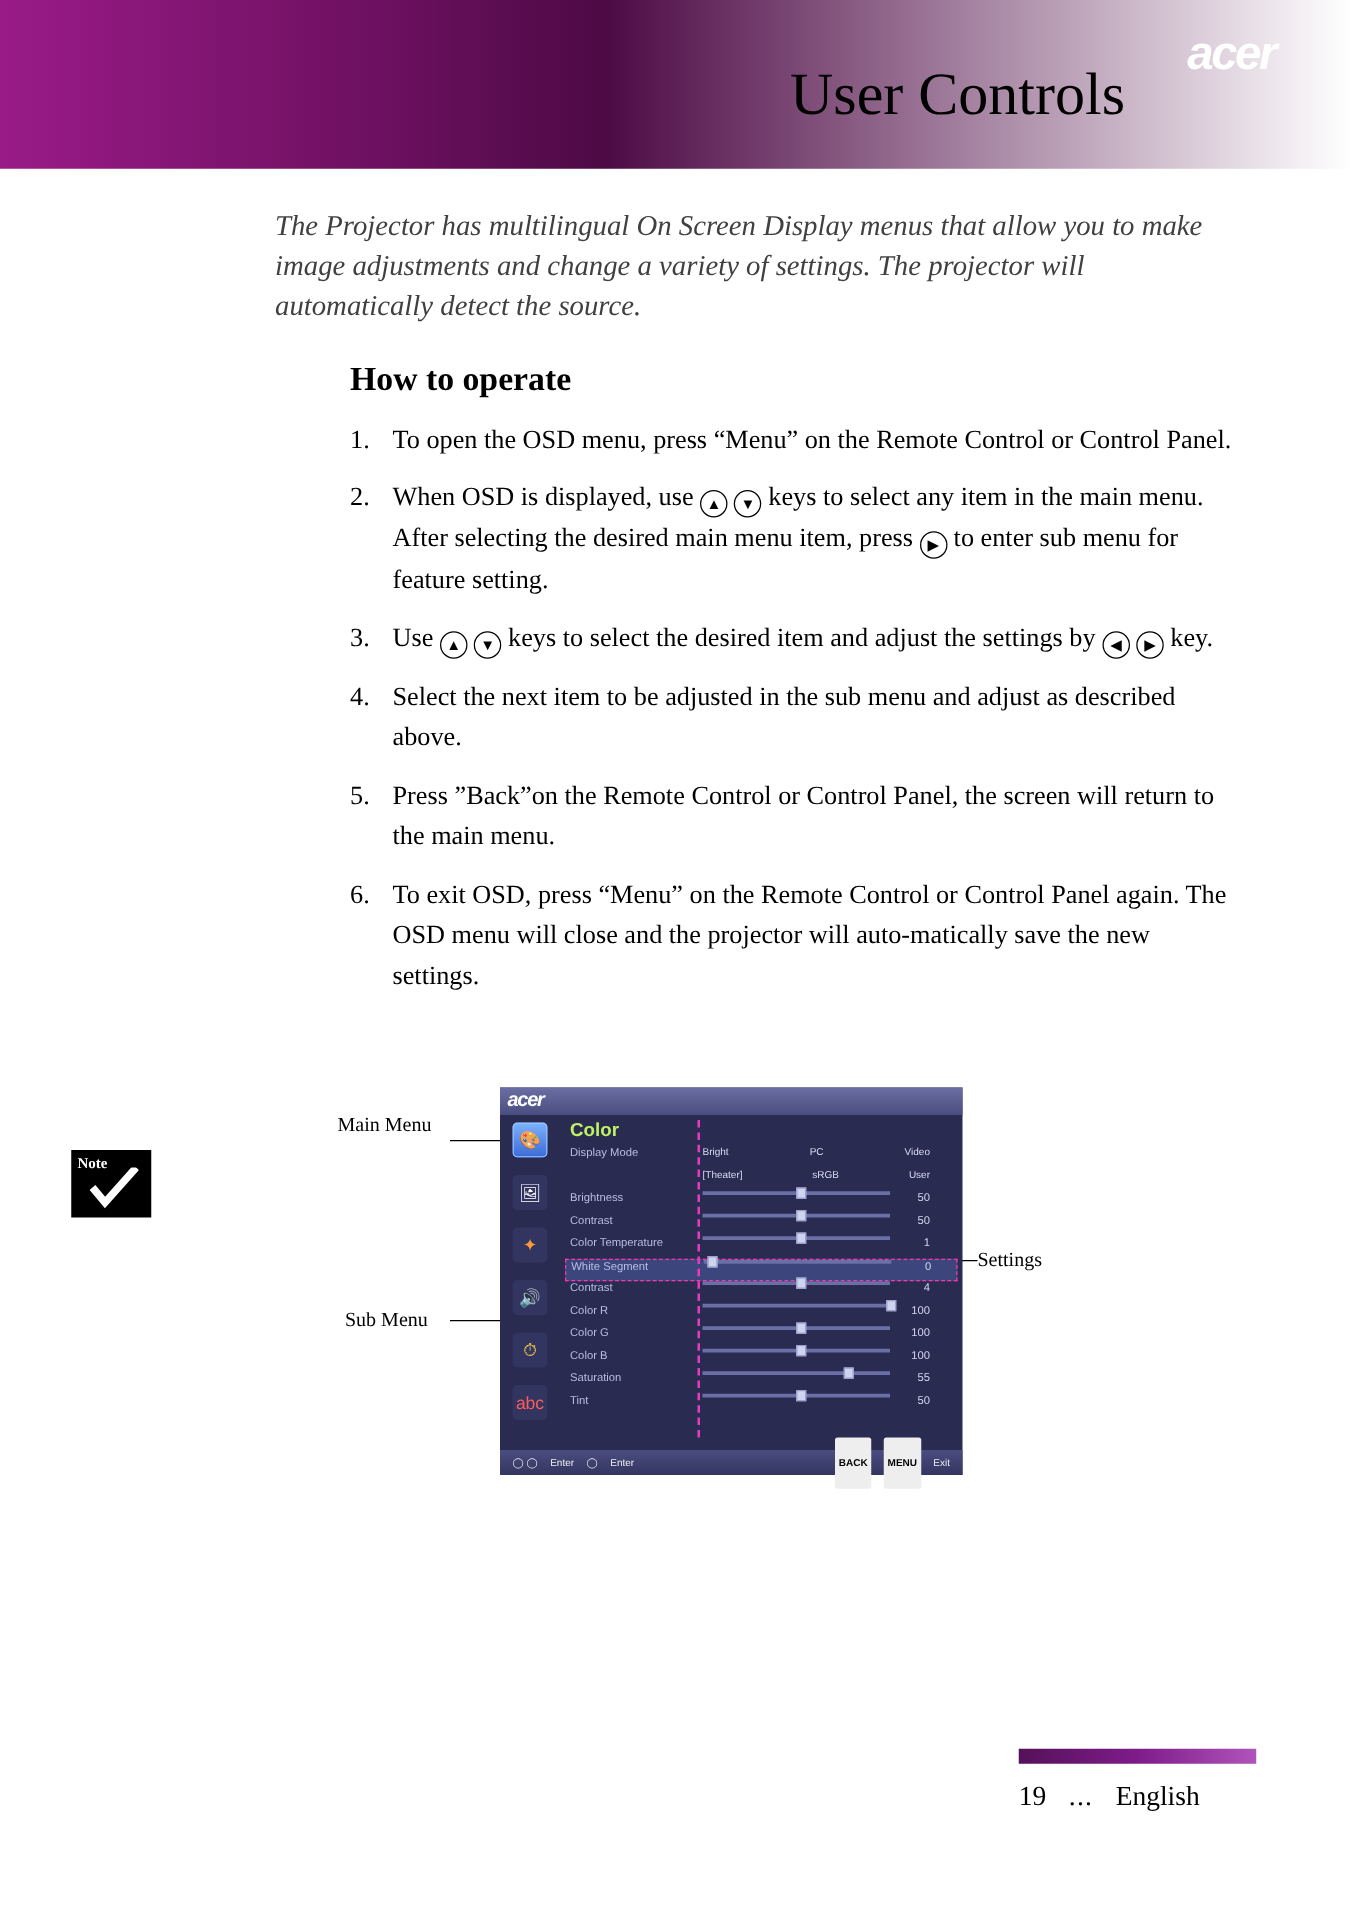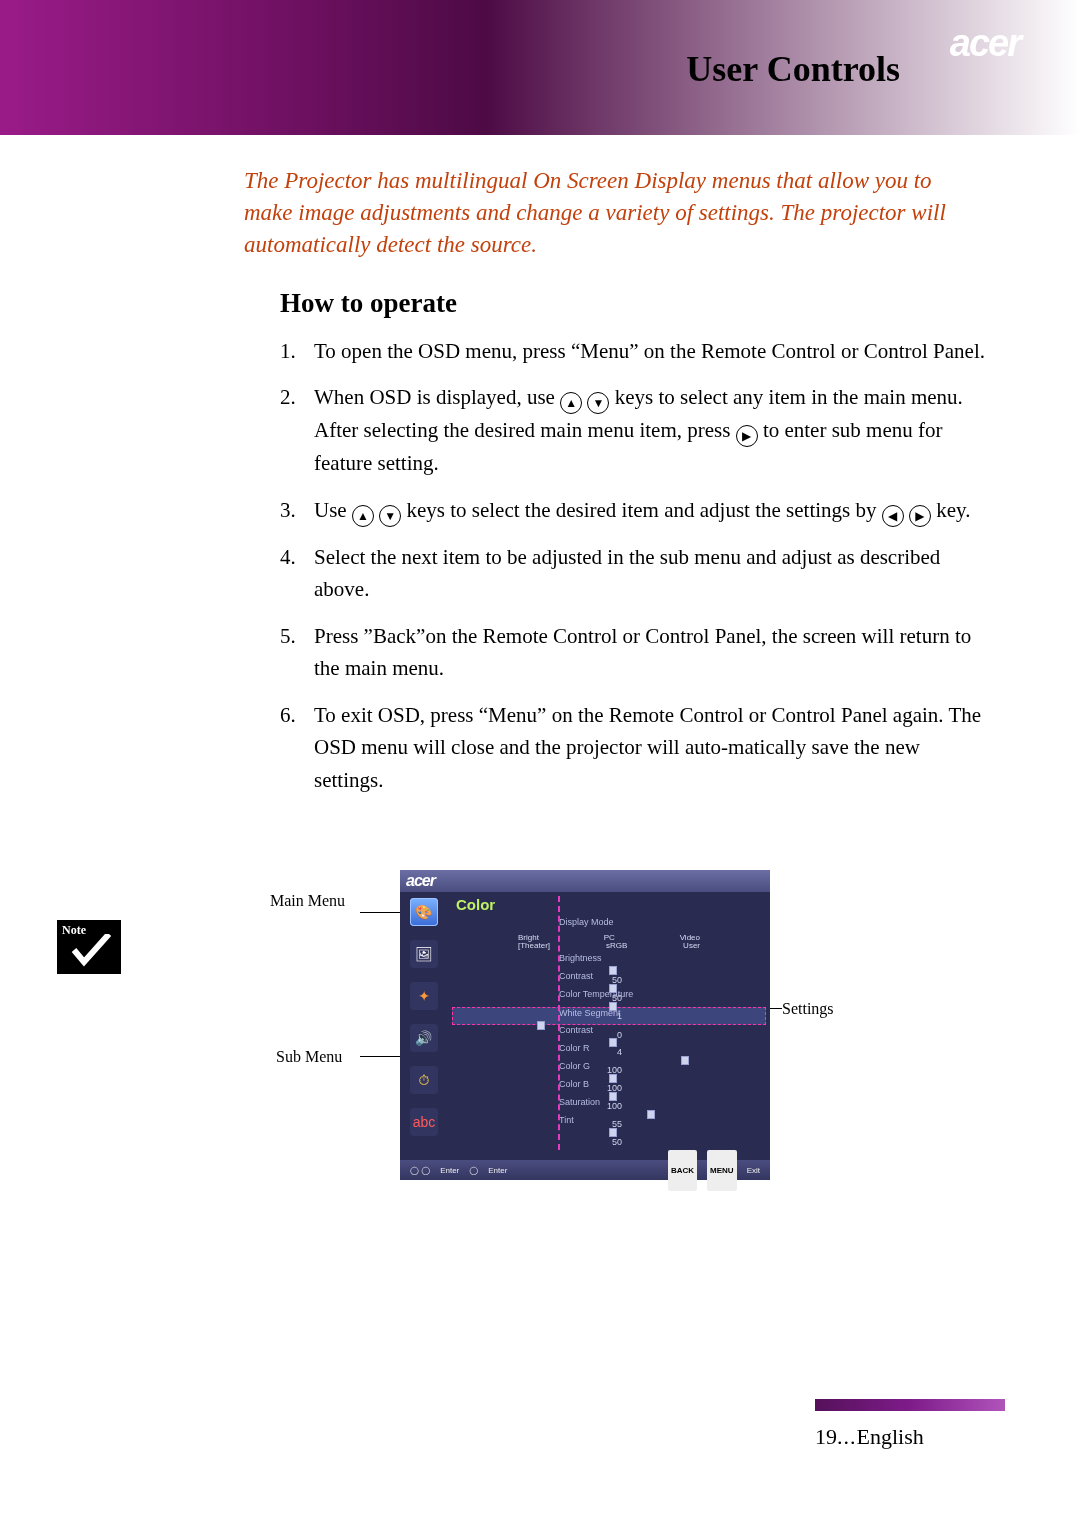--- a/index.html
+++ b/index.html
@@ -27,39 +27,38 @@
     font-style: italic;
     font-weight: 900;
     font-size: 38px;
     color: #fff;
     letter-spacing: -2px;
   }
   .chapter-title {
     position: absolute;
     top: 48px;
     right: 180px;
-    font-size: 36px;
-    font-weight: bold;
+    font-size: 48px;
+    font-weight: normal;
     color: #000;
   }
   .content {
     padding: 30px 95px 0 220px;
   }
   .h1 {
     font-size: 34px;
     font-weight: bold;
     margin-bottom: 14px;
   }
   .intro {
     font-style: italic;
     font-size: 23px;
     line-height: 1.4;
-    color: #c2410c;
+    color: #404040;
     margin-bottom: 26px;
-    margin-left: 24px;
   }
   .h2 {
     font-size: 27px;
     font-weight: bold;
     margin: 24px 0 16px 60px;
   }
   .steps {
     list-style: none;
     font-size: 21px;
     margin-left: 60px;
@@ -156,21 +155,21 @@
     padding-top:6px; gap:14px;
   }
   .osd-icon {
     width: 28px; height: 28px; border-radius: 4px;
     display:flex; align-items:center; justify-content:center;
     font-size: 14px; color:#fff;
   }
   .osd-icon.sel { background: linear-gradient(#7db2ff,#3a6bd6); box-shadow: inset 0 0 0 1px #9bc4ff; }
   .osd-main { flex:1; padding:4px 8px 0 8px; position:relative; }
   .osd-title { font-weight:bold; font-size:15px; color:#bef264; margin-bottom:4px; }
-  .osd-row { display:flex; align-items:center; height:18px; gap:6px;flex-direction:column; }
+  .osd-row { display:flex; height:18px; gap:6px; }
   .osd-row .lbl { width:100px; color:#b7bde4; font-size: 9px; }
   .modes { display:flex; width:182px; justify-content:space-between; font-size:8px; color:#d8dcf4;}
   .slider {
     position: relative;
     width: 150px; height: 3px; background:#6a6fa6;
   }
   .slider .thumb {
     position:absolute; top:-3px; width:8px; height:9px; background:#cfd4ee;
     border:1px solid #9aa0d2;
   }
@@ -186,21 +185,21 @@
   .keycap { background:#eee; color:#000; padding:16px 3px; border-radius:2px; font-weight:bold; font-size:8px;}
   
   .page-footer {
     position:absolute; right:75px; bottom:82px;
   }
   .pf-bar {
     width: 190px; height: 12px;
     background: linear-gradient(90deg, #55115a 0%, #7e1c8a 50%, #b054ba 100%);
   }
   .pf-text {
-    display:flex; align-items:baseline; margin-top:13px;
+    display:flex; gap:18px; align-items:baseline; margin-top:13px;
     font-size:22px;
   }
   .pf-text .dots { letter-spacing: 1px; }
 </style>
 </head>
 <body>
 
 <div class="header-band">
   <div class="brand">acer</div>
   <div class="chapter-title">User Controls</div>

